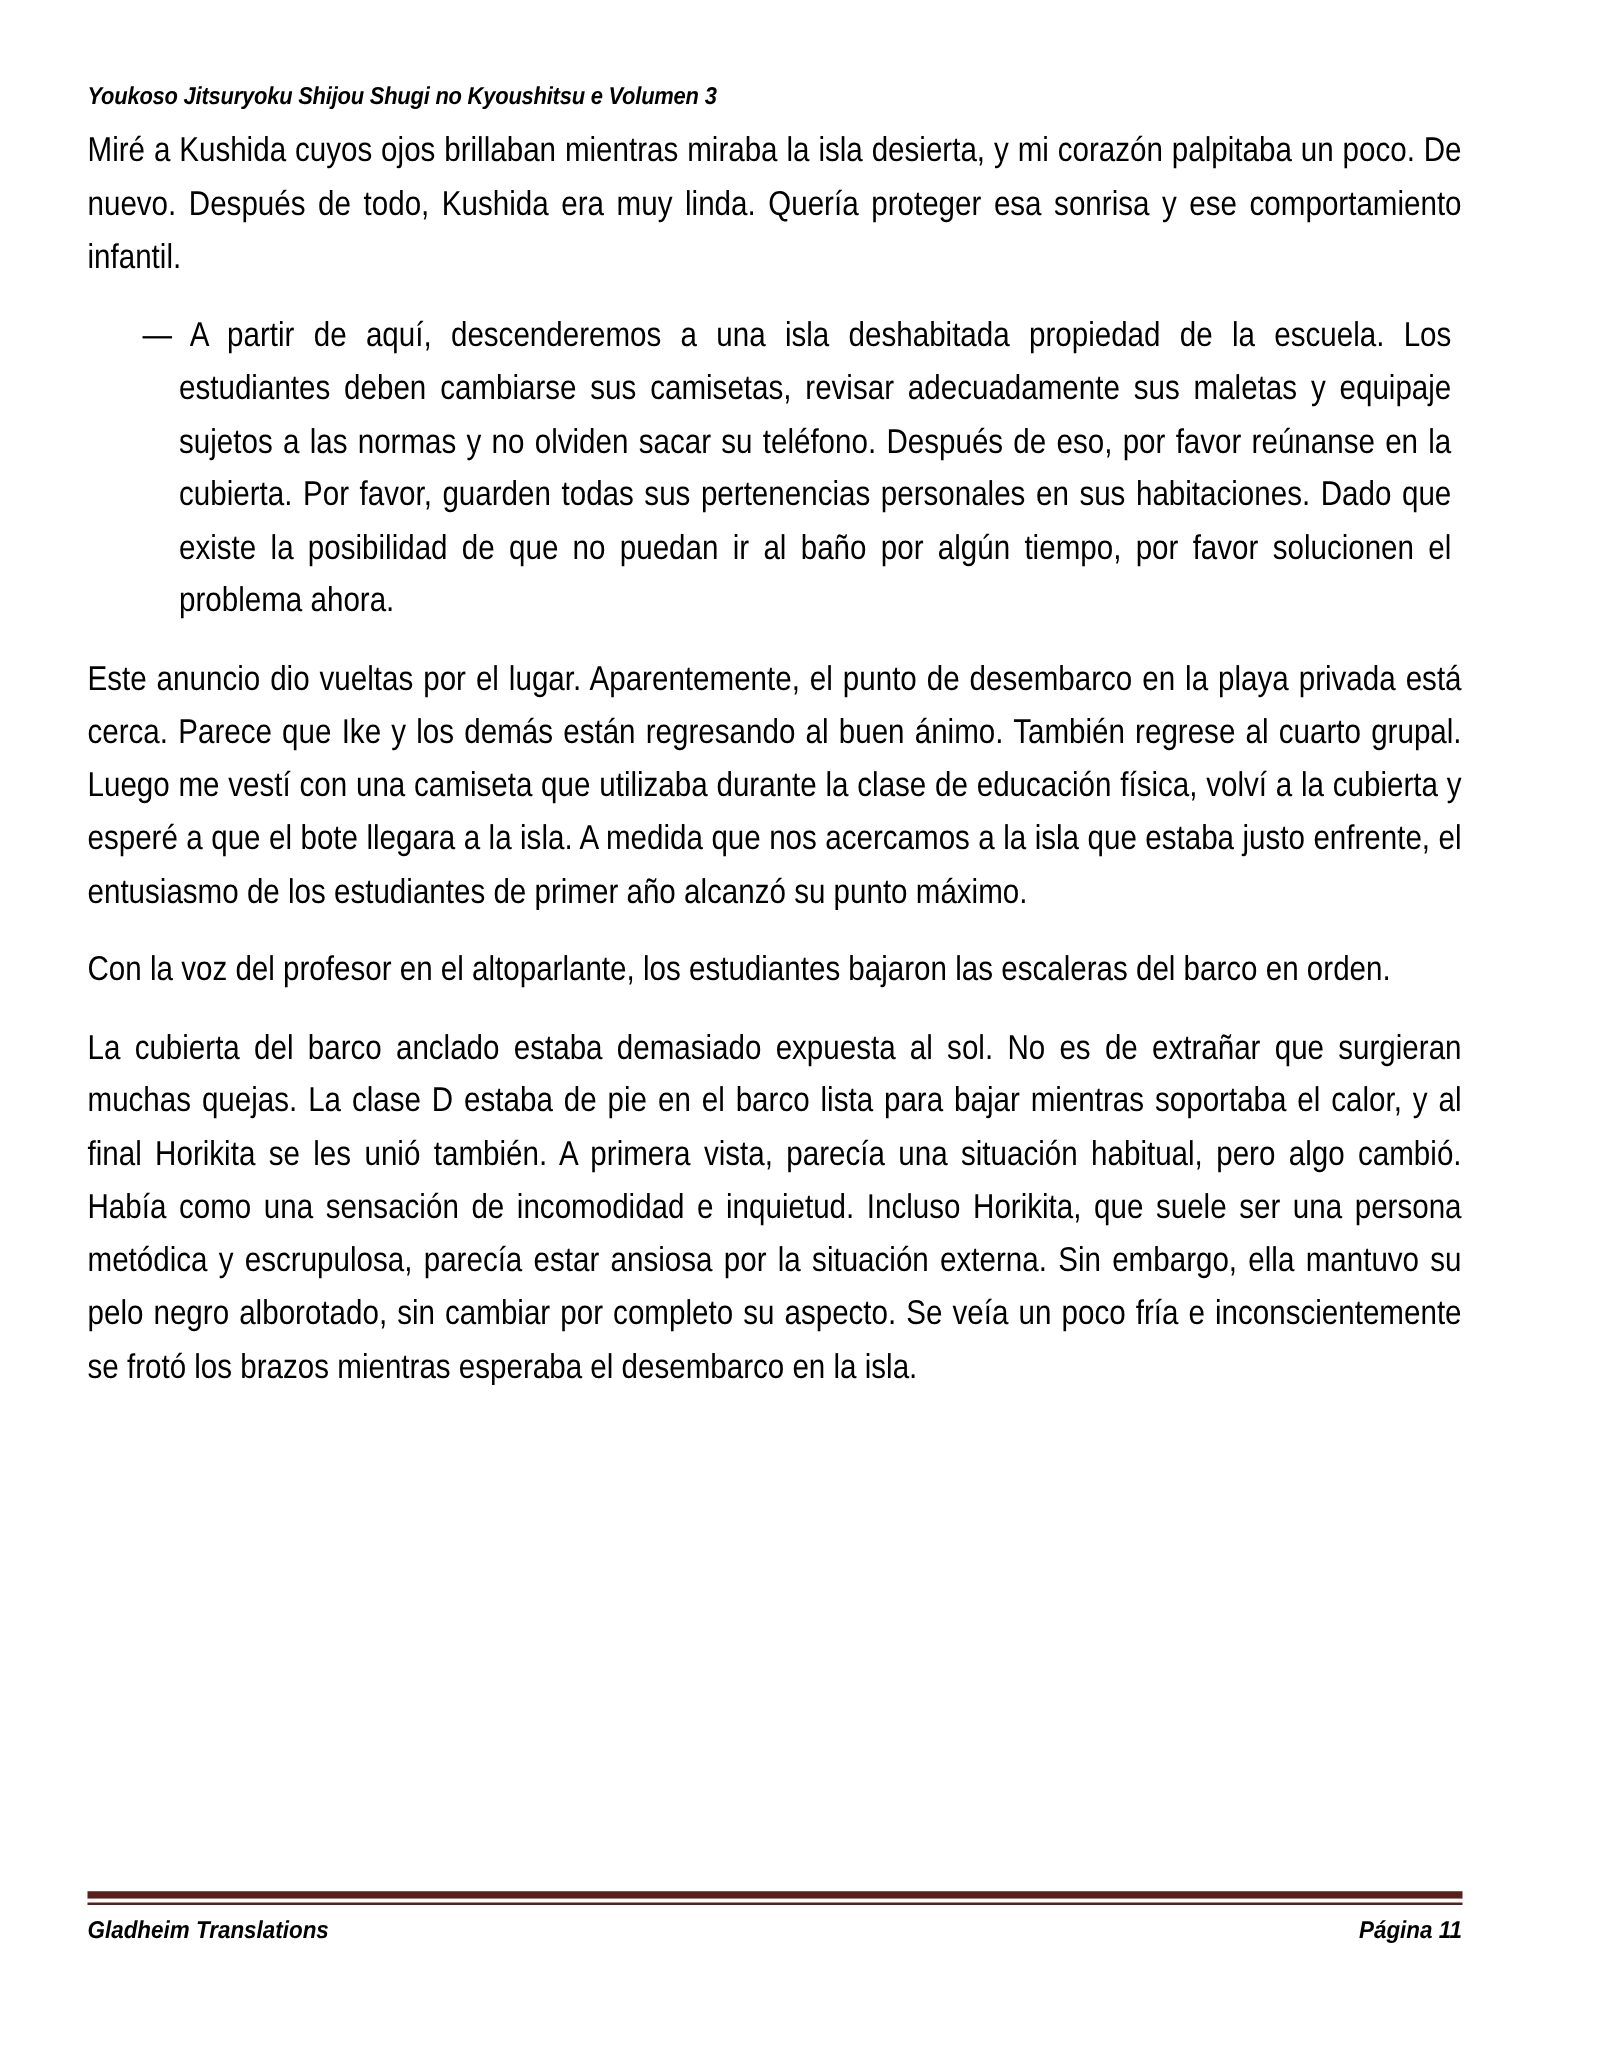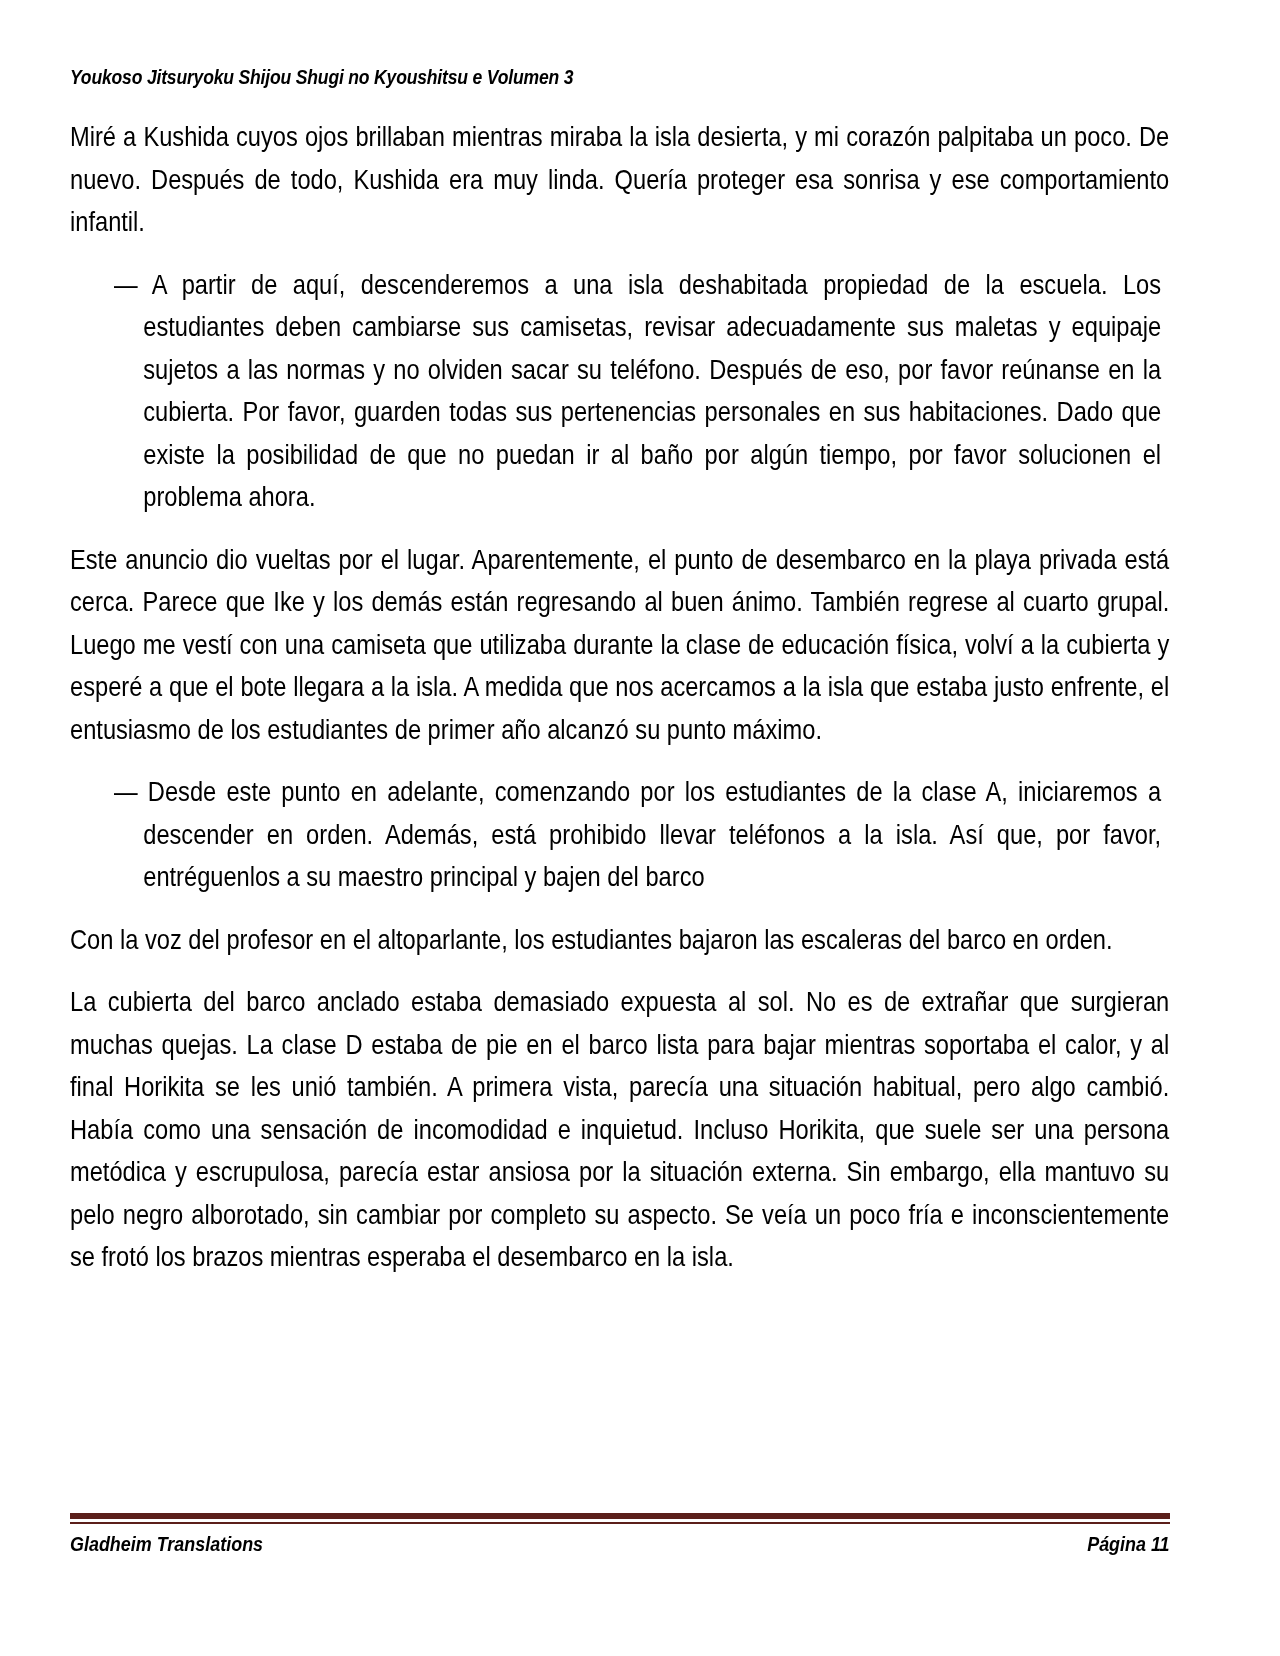--- a/index.html
+++ b/index.html
@@ -38,21 +38,21 @@
     font-size: 19.5px;
     letter-spacing: -0.2px;
     transform: scaleX(0.9);
     transform-origin: left center;
     white-space: nowrap;
     color: #000;
   }
 
   
   .body-wrap {
-    margin-top: 27px;
+    margin-top: 10px;
   }
   p.para {
     margin: 0 0 0 0;
     padding: 0;
     text-align: justify;
     text-justify: inter-word;
     font-size: 27.5px;
     line-height: 42.5px;
     transform: scaleX(0.86);
     transform-origin: left top;
@@ -130,23 +130,20 @@
     <div class="body-wrap">
 
       <p class="para">Miré a Kushida cuyos ojos brillaban mientras miraba la isla desierta, y mi corazón palpitaba un poco. De nuevo. Después de todo, Kushida era muy linda. Quería proteger esa sonrisa y ese comportamiento infantil.</p>
 
       <div class="dialogue">
         <p class="para">— A partir de aquí, descenderemos a una isla deshabitada propiedad de la escuela. Los estudiantes deben cambiarse sus camisetas, revisar adecuadamente sus maletas y equipaje sujetos a las normas y no olviden sacar su teléfono. Después de eso, por favor reúnanse en la cubierta. Por favor, guarden todas sus pertenencias personales en sus habitaciones. Dado que existe la posibilidad de que no puedan ir al baño por algún tiempo, por favor solucionen el problema ahora.</p>
       </div>
 
       <p class="para gap">Este anuncio dio vueltas por el lugar. Aparentemente, el punto de desembarco en la playa privada está cerca. Parece que Ike y los demás están regresando al  buen ánimo. También regrese al cuarto grupal. Luego me vestí con una camiseta que utilizaba durante la clase de educación física, volví a la cubierta y esperé a que el bote llegara a la isla. A medida que nos acercamos a la isla que estaba justo enfrente, el entusiasmo de los estudiantes de primer año alcanzó su punto máximo.</p>
 
-      <div class="dialogue">
-        <p class="para">— Desde este punto en adelante, comenzando por los estudiantes de la clase A, iniciaremos a descender en orden. Además, está prohibido llevar teléfonos a la isla. Así que, por favor, entréguenlos a su maestro principal y bajen del barco</p>
-      </div>
 
       <p class="para gap">Con la voz del profesor en el altoparlante, los estudiantes bajaron las escaleras del barco en orden.</p>
 
 
       <p class="para gap">La cubierta del barco anclado estaba demasiado expuesta al sol. No es de extrañar que surgieran muchas quejas. La clase D estaba de pie en el barco lista para bajar mientras soportaba el calor, y al final Horikita se les unió también. A primera vista, parecía una situación habitual, pero algo cambió. Había como una sensación de incomodidad e inquietud. Incluso Horikita, que suele ser una persona metódica y escrupulosa, parecía estar ansiosa por la situación externa. Sin embargo, ella mantuvo su pelo negro alborotado, sin cambiar por completo su aspecto. Se veía un poco fría e inconscientemente se frotó los brazos mientras esperaba el desembarco en la isla.</p>
 
     </div>
   </div>
 
   <div class="footer-rules">

